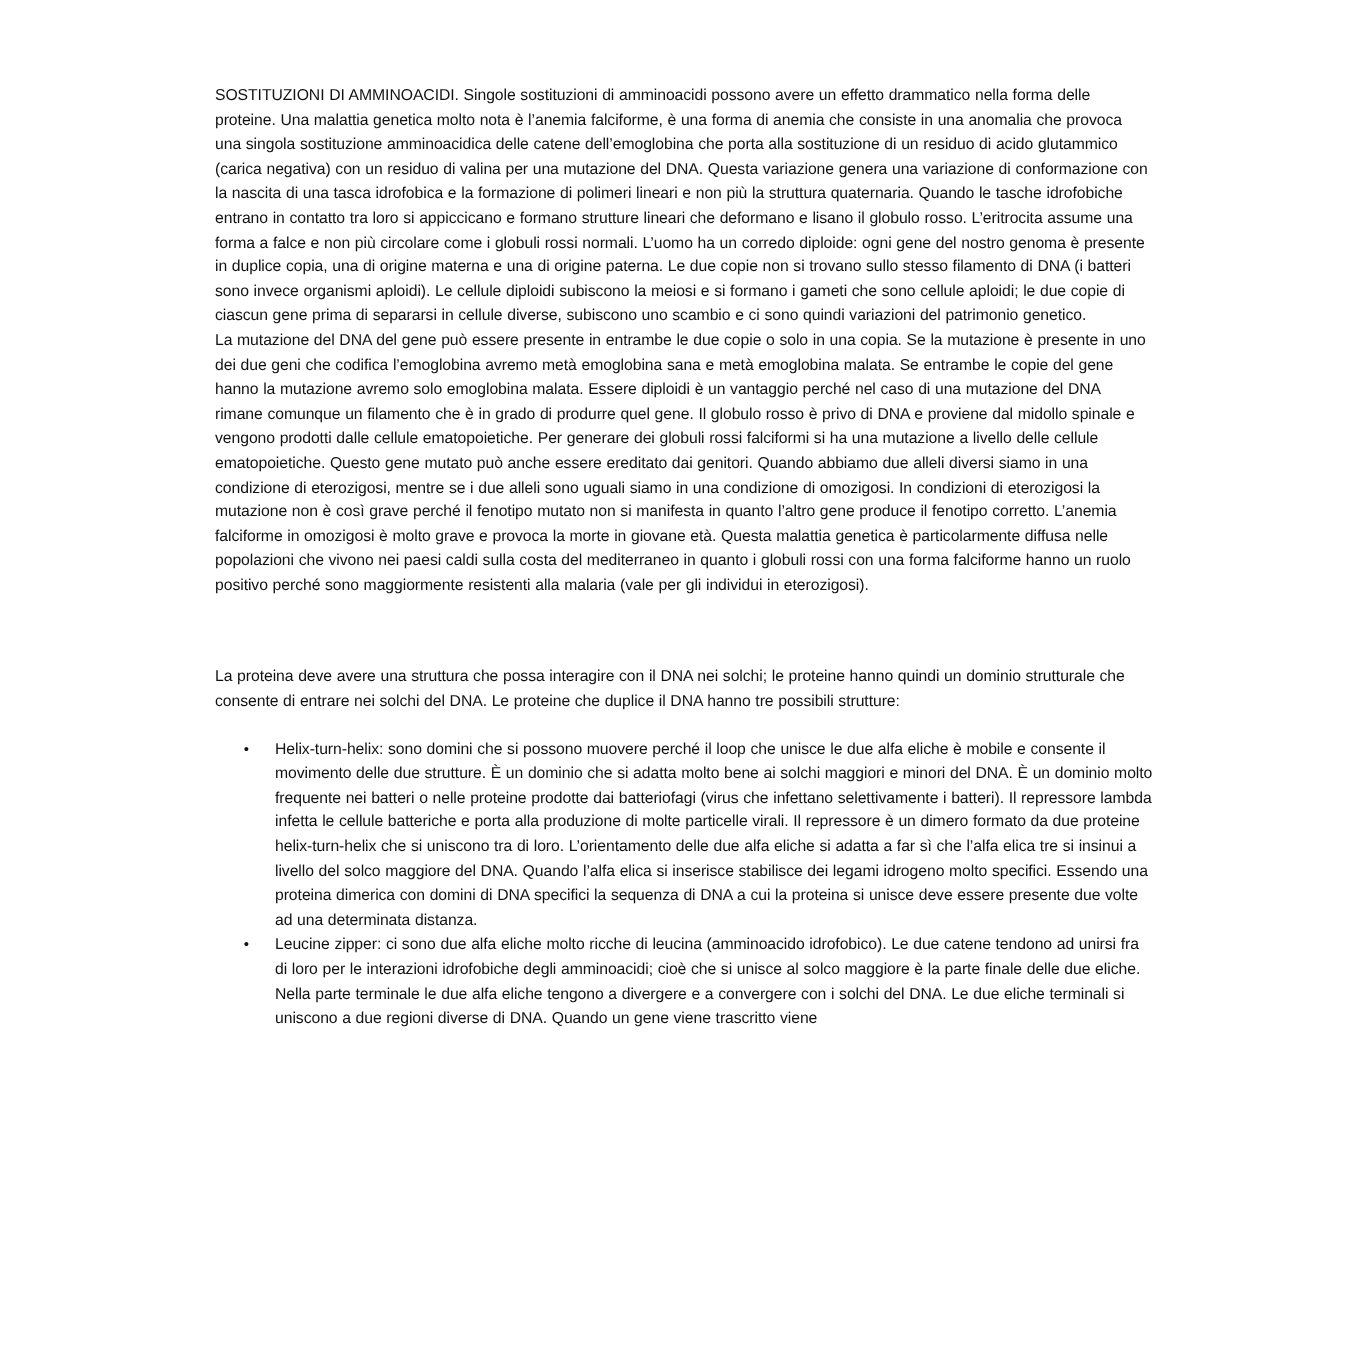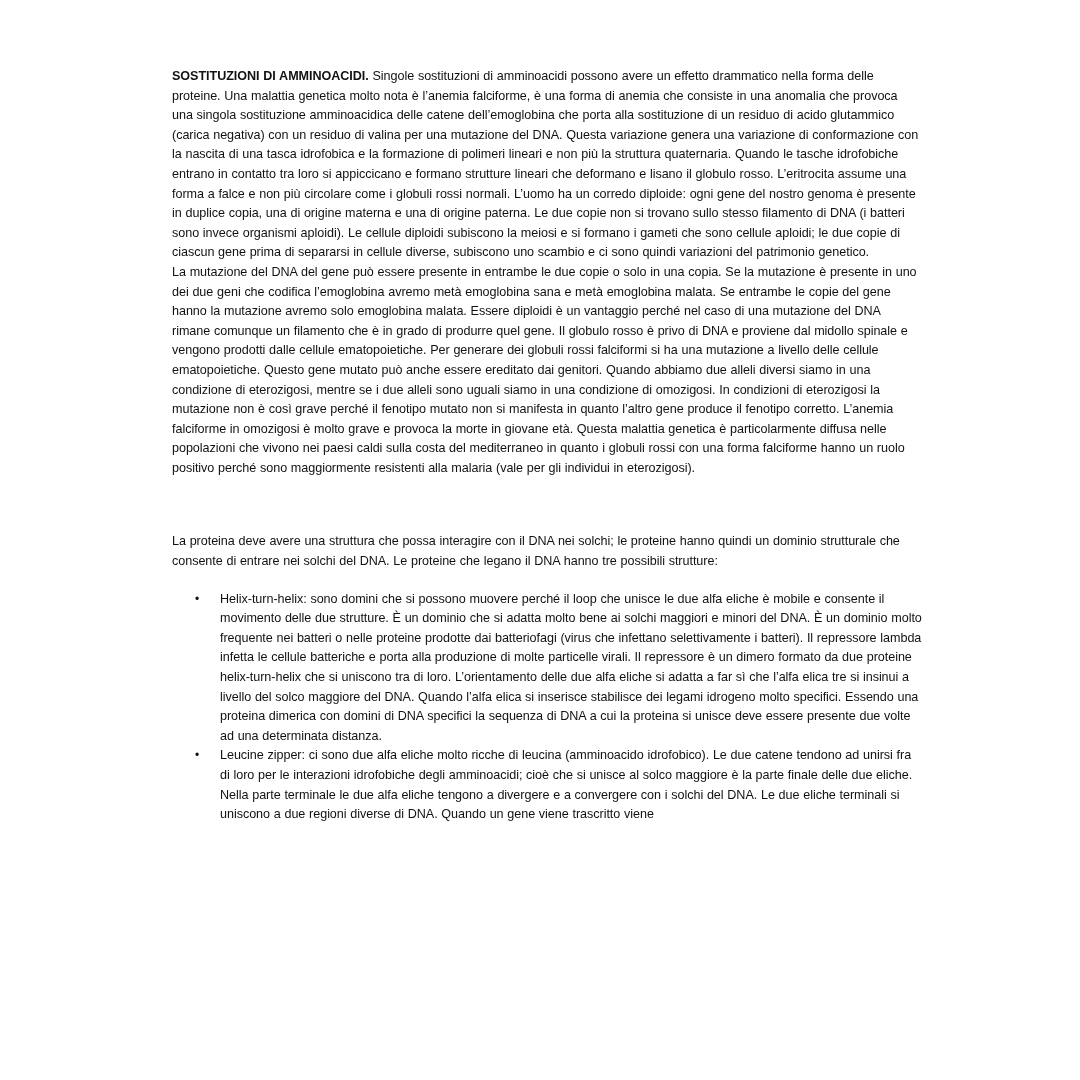--- a/index.html
+++ b/index.html
@@ -1,21 +1,21 @@
 <!DOCTYPE html>
 <html><head>
 <meta charset="utf-8">
 <style>
   html, body { margin: 0; padding: 0; background: #ffffff; }
   body { width: 1080px; height: 1080px; overflow: hidden; position: relative;
          font-family: "Liberation Sans", "DejaVu Sans", sans-serif; color: #111; }
   .page { position: absolute; left: 172px; top: 60px; width: 750px; }
   .p { font-size: 12.6px; line-height: 19.6px; margin: 0; letter-spacing: -0.05px; word-spacing: 0.3px; }
   .indent { padding-left: 48px; }
-  .bold { font-weight: bold; }
+  .bold { font-weight: normal; }
   .gap-small { height: 7px; }
   .gap-big { height: 54px; }
   .gap-list { height: 18px; }
   ul.bullets { list-style: none; margin: 0; padding: 0; }
   ul.bullets li { position: relative; padding-left: 48px; }
   .bullet-dot { position: absolute; left: 23px; top: 0; font-size: 12px; }
 </style>
 </head>
 <body>
 
@@ -24,21 +24,21 @@
 
   <div class="gap-small"></div>
 
   <p class="p"><span class="bold">SOSTITUZIONI DI AMMINOACIDI.</span><span> Singole sostituzioni di amminoacidi possono avere un effetto drammatico nella forma delle proteine. Una malattia genetica molto nota è l’anemia falciforme, è una forma di anemia che consiste in una anomalia che provoca una singola sostituzione amminoacidica delle catene dell’emoglobina che porta alla sostituzione di un residuo di acido glutammico (carica negativa) con un residuo di valina per una mutazione del DNA. Questa variazione genera una variazione di conformazione con la nascita di una tasca idrofobica e la formazione di polimeri lineari e non più la struttura quaternaria. Quando le tasche idrofobiche entrano in contatto tra loro si appiccicano e formano strutture lineari che deformano e lisano il globulo rosso. L’eritrocita assume una forma a falce e non più circolare come i globuli rossi normali. L’uomo ha un corredo diploide: ogni gene del nostro genoma è presente in duplice copia, una di origine materna e una di origine paterna. Le due copie non si trovano sullo stesso filamento di DNA (i batteri sono invece organismi aploidi). Le cellule diploidi subiscono la meiosi e si formano i gameti che sono cellule aploidi; le due copie di ciascun gene prima di separarsi in cellule diverse, subiscono uno scambio e ci sono quindi variazioni del patrimonio genetico.</span></p>
 
   <p class="p">La mutazione del DNA del gene può essere presente in entrambe le due copie o solo in una copia. Se la mutazione è presente in uno dei due geni che codifica l’emoglobina avremo metà emoglobina sana e metà emoglobina malata. Se entrambe le copie del gene hanno la mutazione avremo solo emoglobina malata. Essere diploidi è un vantaggio perché nel caso di una mutazione del DNA rimane comunque un filamento che è in grado di produrre quel gene. Il globulo rosso è privo di DNA e proviene dal midollo spinale e vengono prodotti dalle cellule ematopoietiche. Per generare dei globuli rossi falciformi si ha una mutazione a livello delle cellule ematopoietiche. Questo gene mutato può anche essere ereditato dai genitori. Quando abbiamo due alleli diversi siamo in una condizione di eterozigosi, mentre se i due alleli sono uguali siamo in una condizione di omozigosi. In condizioni di eterozigosi la mutazione non è così grave perché il fenotipo mutato non si manifesta in quanto l’altro gene produce il fenotipo corretto. L’anemia falciforme in omozigosi è molto grave e provoca la morte in giovane età. Questa malattia genetica è particolarmente diffusa nelle popolazioni che vivono nei paesi caldi sulla costa del mediterraneo in quanto i globuli rossi con una forma falciforme hanno un ruolo positivo perché sono maggiormente resistenti alla malaria (vale per gli individui in eterozigosi).</p>
 
   <div class="gap-big"></div>
 
 
-  <p class="p">La proteina deve avere una struttura che possa interagire con il DNA nei solchi; le proteine hanno quindi un dominio strutturale che consente di entrare nei solchi del DNA. Le proteine che legano il DNA hanno tre possibili strutture:</p>
+  <p class="p">La proteina deve avere una struttura che possa interagire con il DNA nei solchi; le proteine hanno quindi un dominio strutturale che consente di entrare nei solchi del DNA. Le proteine che duplice il DNA hanno tre possibili strutture:</p>
 
   <div class="gap-list"></div>
 
   <ul class="bullets">
     <li class="p">
       <span class="bullet-dot">•</span>
       <span>Helix-turn-helix: sono domini che si possono muovere perché il loop che unisce le due alfa eliche è mobile e consente il movimento delle due strutture. È un dominio che si adatta molto bene ai solchi maggiori e minori del DNA. È un dominio molto frequente nei batteri o nelle proteine prodotte dai batteriofagi (virus che infettano selettivamente i batteri). Il repressore lambda infetta le cellule batteriche e porta alla produzione di molte particelle virali. Il repressore è un dimero formato da due proteine helix-turn-helix che si uniscono tra di loro. L’orientamento delle due alfa eliche si adatta a far sì che l’alfa elica tre si insinui a livello del solco maggiore del DNA. Quando l’alfa elica si inserisce stabilisce dei legami idrogeno molto specifici. Essendo una proteina dimerica con domini di DNA specifici la sequenza di DNA a cui la proteina si unisce deve essere presente due volte ad una determinata distanza.</span>
     </li>
     <li class="p">
       <span class="bullet-dot">•</span>

